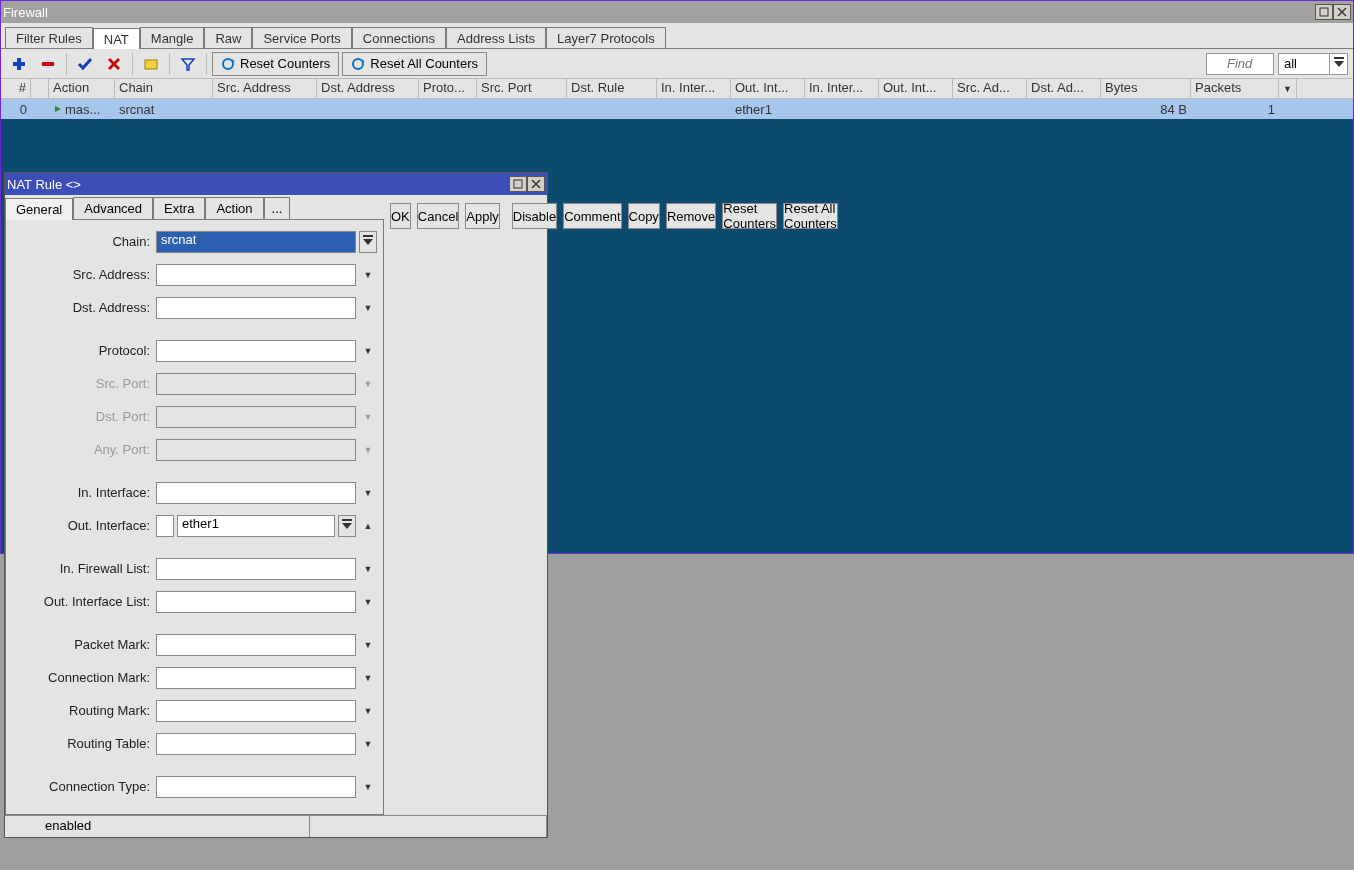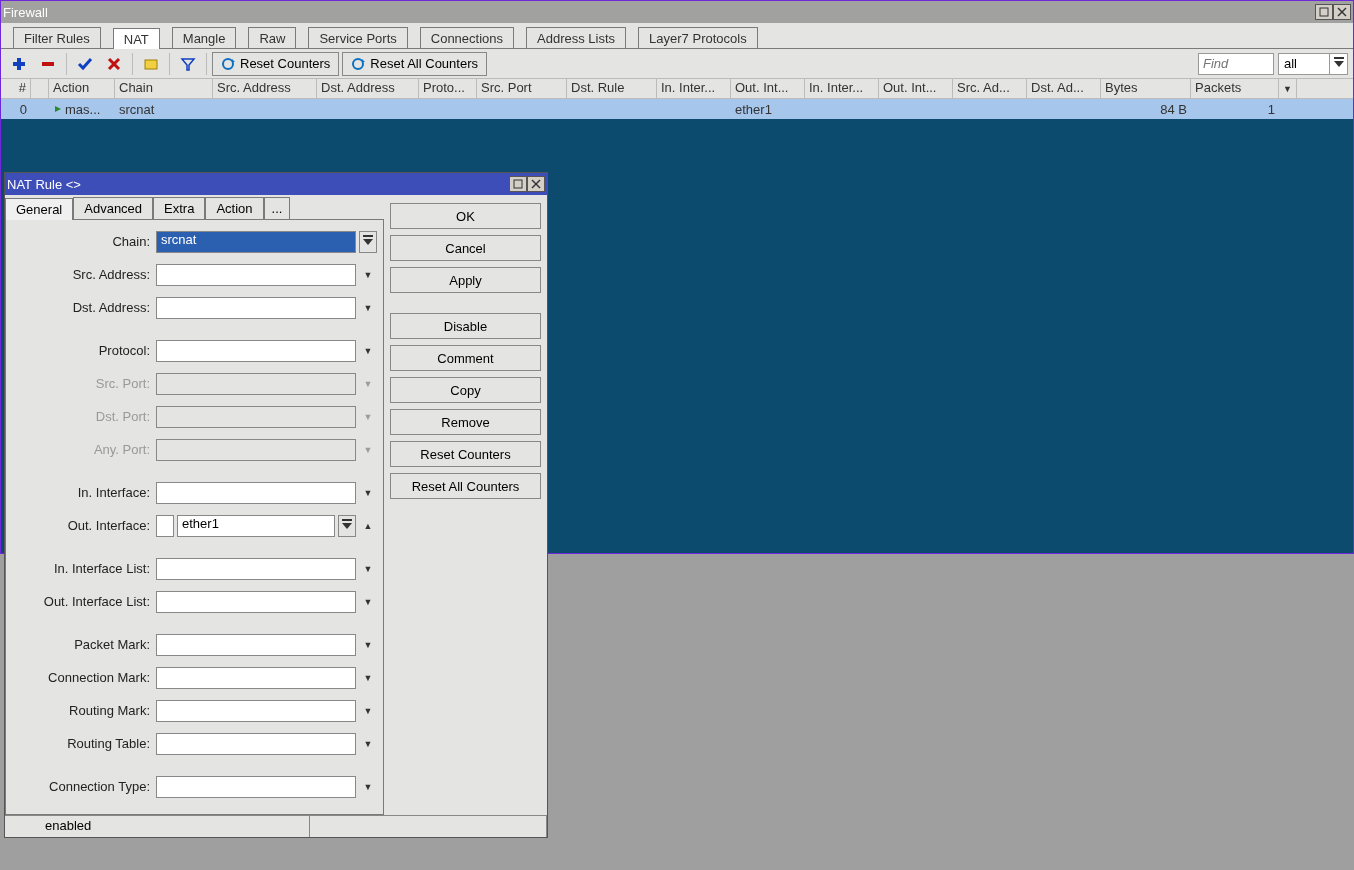--- a/index.html
+++ b/index.html
@@ -3,29 +3,29 @@
 <meta charset="utf-8">
 <style>
 * { box-sizing: border-box; margin: 0; padding: 0; font-family: Arial, sans-serif; font-size: 13px; }
 body { background: #9f9f9f; width: 1354px; height: 870px; overflow: hidden; position: relative; }
 
 
 .main-window { position: absolute; left:0; top:0; width:1354px; height:554px; background:#0c4a6e; border:1px solid #6d28d9; }
 .main-titlebar { height:22px; background:#a1a1a0; color:#fff; display:flex; align-items:center; justify-content:space-between; padding:0 2px; font-size:14px;}
 .win-btns { display:flex; gap:0; }
 .win-btn { width:18px; height:16px; background:#d4d0c8; border:1px solid #555; display:flex; align-items:center; justify-content:center; font-size:11px; line-height:1; cursor:default;}
-.tabs { display:flex; background:#e4e4e3; border-bottom:1px solid #7a7a7a; height:26px; padding-left:12px; padding-top:4px; gap:12px;}
+.tabs { display:flex; background:#e4e4e3; border-bottom:1px solid #7a7a7a; height:26px; padding-left:4px; padding-top:4px; gap:0;}
 .tab { padding:3px 10px; background:#e4e4e3; border:1px solid #7a7a7a; border-bottom:none; cursor:default; color:#333;}
 .tab.active { background:#fff; position:relative; top:1px;}
 .toolbar { height:30px; background:#e4e4e3; border-bottom:1px solid #bbb; display:flex; align-items:center; padding:0 5px; gap:3px;}
 .tbtn { width:26px; height:24px; background:#e4e4e3; border:1px solid transparent; display:flex; align-items:center; justify-content:center; cursor:default;}
 .tsep { width:1px; height:22px; background:#bbb; margin:0 2px;}
 .reset-btn { height:24px; background:#e4e4e3; border:1px solid #888; display:flex; align-items:center; padding:0 8px; gap:5px; cursor:default;}
 .toolbar-right { margin-left:auto; display:flex; align-items:center; gap:4px;}
-.find-box { width:76px; height:22px; border:1px solid #999; color:#999; font-style:italic; padding:0 4px; background:#fff;}
+.find-box { width:68px; height:22px; border:1px solid #999; color:#999; font-style:italic; padding:0 20px; background:#fff;}
 .filter-sel { display:flex; align-items:center; height:22px; border:1px solid #999; background:#fff;}
 .filter-sel .txt {padding:0 5px; min-width:50px;}
 .filter-sel .arrow{ width:18px; height:100%; border-left:1px solid #999; display:flex;align-items:center;justify-content:center;}
 .grid { position:relative;}
 .grid-head { display:flex; background:#e4e4e3; border-bottom:1px solid #bbb; height:20px;}
 .gh { border-right:1px solid #bbb; padding:1px 4px; overflow:hidden; white-space:nowrap; color:#333;}
 .gh.last-arrow{ width:18px; flex:0 0 18px; display:flex;align-items:center;justify-content:center;}
 .grid-row { display:flex; background:#a6c6eb; height:20px; align-items:center;}
 .gc { padding:1px 4px; overflow:hidden; white-space:nowrap; color:#333;}
 .gc.right{text-align:right;}
@@ -44,21 +44,21 @@
 .frow.gap{ margin-bottom:16px;}
 .flabel { width:150px; text-align:right; padding-right:6px; color:#222;}
 .flabel.disabled{ color:#999;}
 .fcontrol { flex:1; display:flex; align-items:center; gap:3px;}
 .finput { flex:1; height:22px; border:1px solid #888; background:#fff; padding:0 4px;}
 .finput.selected{ background:#2b5fb0; color:#fff;}
 .finput.disabled{ background:#e4e4e3;}
 .farrow { width:18px; height:22px; border:1px solid #888; background:#e4e4e3; display:flex; align-items:center; justify-content:center;}
 .farrow.plain{ border:none; background:transparent;}
 .smallbox{width:18px; height:22px; border:1px solid #888; background:#fff;}
-.dlg-right { width:163px; padding:8px 6px; display:flex; flex-direction:column; gap:6px;}
+.dlg-right { width:163px; padding:8px 6px; display:flex; gap:6px;}
 .dlg-btn { height:26px; background:#e4e4e3; border:1px solid #888; cursor:default; display:flex;align-items:center;justify-content:center;}
 .dlg-status { display:flex; height:22px; border-top:1px solid #888;}
 .dlg-status .cell { border-right:1px solid #888; padding:2px 5px;}
 .dlg-status .cell:first-child{width:270px;margin-left:35px;}
 .tri-down::after{content:"▼"; font-size:9px; color:#333;}
 .tri-up::after{content:"▲"; font-size:9px; color:#333;}
 .tri-down-bar{ display:inline-block; width:10px; height:10px; position:relative;}
 .tri-down-bar::before{content:""; position:absolute; top:2px; left:0; border-left:5px solid transparent;border-right:5px solid transparent;border-top:6px solid #333;}
 .tri-down-bar::after{content:""; position:absolute; top:-2px; left:0; width:10px; height:2px; background:#333;}
 svg{display:block;}
@@ -295,21 +295,21 @@
           <div class="fcontrol">
             <div class="smallbox"></div>
             <div class="finput">ether1</div>
             <div class="farrow">
                 <span class="tri-down-bar"></span>
               </div>
             <div class="farrow plain tri-up"></div>
           </div>
         </div>
         <div class="frow">
-          <div class="flabel">In. Interface List:</div>
+          <div class="flabel">In. Firewall List:</div>
           <div class="fcontrol">
               <div class="finput"></div>
               <div class="farrow plain tri-down"></div>
             </div>
         </div>
         <div class="frow gap">
           <div class="flabel">Out. Interface List:</div>
           <div class="fcontrol">
               <div class="finput"></div>
               <div class="farrow plain tri-down"></div>

